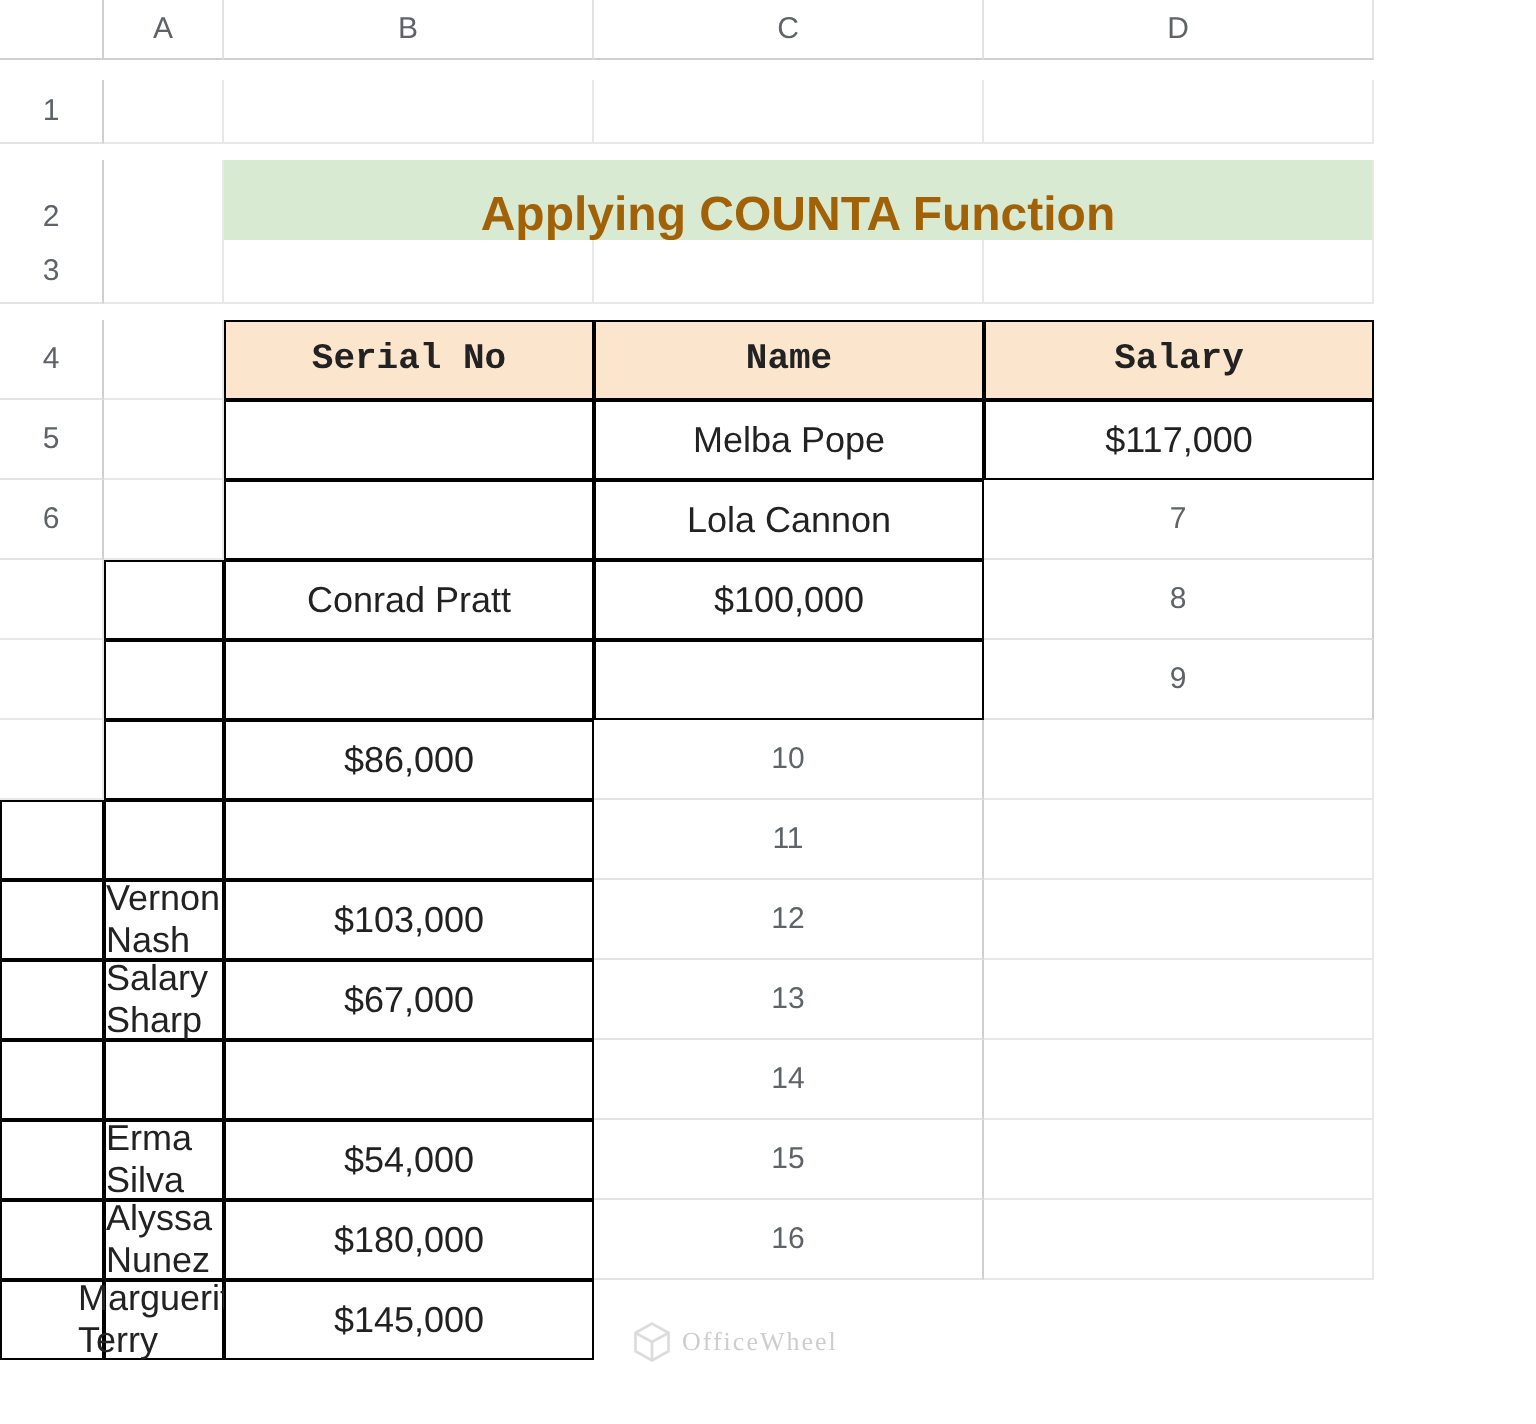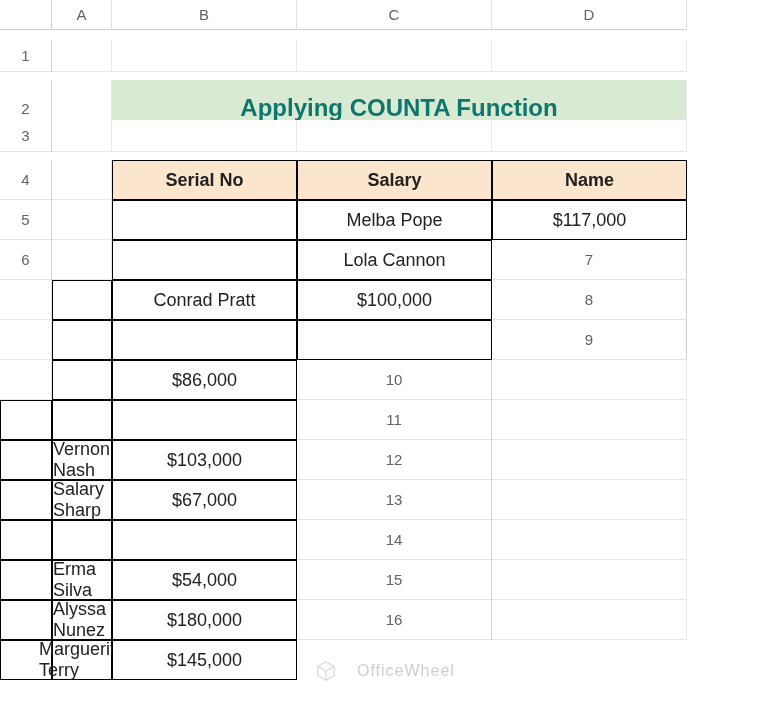--- a/index.html
+++ b/index.html
@@ -53,48 +53,50 @@
     justify-content: center;
     background: #fff;
     font-size: 17px;
     color: #222;
   }
   .title-merged {
     grid-column: 3 / span 3;
     background: #d9ead3;
     font-weight: bold;
     font-size: 24px;
-    color: #0f766e;
+    color: #a16207;
     border-bottom: 3px solid #4d7c0f;
     border-right: 1px solid #e8e8e8;
   }
   .thcell {
     background: #fce5cd;
     font-weight: bold;
     font-size: 18px;
     border: 1px solid #000;
+    font-family: Liberation Mono, monospace;
   }
   .dcell {
     border: 1px solid #000;
     font-size: 18px;
   }
   .row-title { height: 58px; }
   .row1 { height: 32px; }
   .watermark {
     position: absolute;
     left: 315px;
     top: 660px;
     color: #b9b9b9;
-    font-size: 16px;
+    font-size: 13px;
     letter-spacing: 1px;
     display: flex;
     align-items: center;
-    gap: 20px;
+    gap: 4px;
     opacity: 0.7;
     pointer-events: none;
+    font-family: Liberation Serif, serif;
   }
   .watermark svg { opacity: 0.7; }
 </style>
 </head>
 <body>
 
 <div class="sheet">
 
   <div class="corner"></div>
   <div class="colhead">A</div>
@@ -114,22 +116,22 @@
 
   <div class="rowhead row1">3</div>
   <div class="cell row1"></div>
   <div class="cell row1"></div>
   <div class="cell row1"></div>
   <div class="cell row1"></div>
 
   <div class="rowhead">4</div>
   <div class="cell"></div>
   <div class="cell thcell">Serial No</div>
+  <div class="cell thcell">Name</div>
   <div class="cell thcell">Salary</div>
-  <div class="cell thcell">Name</div>
 
   <div class="rowhead">5</div>
   <div class="cell"></div>
   <div class="cell dcell"></div>
   <div class="cell dcell">Melba Pope</div>
   <div class="cell dcell">$117,000</div>
 
   <div class="rowhead">6</div>
   <div class="cell"></div>
   <div class="cell dcell"></div>

